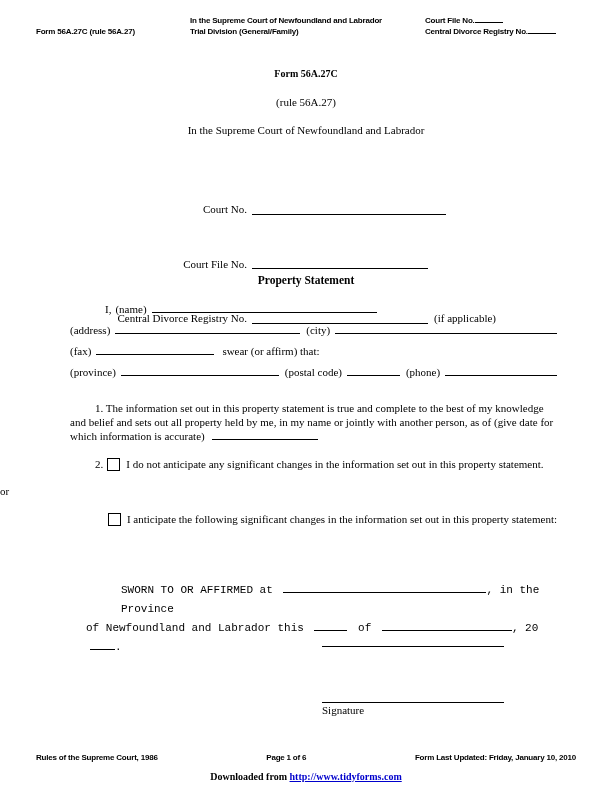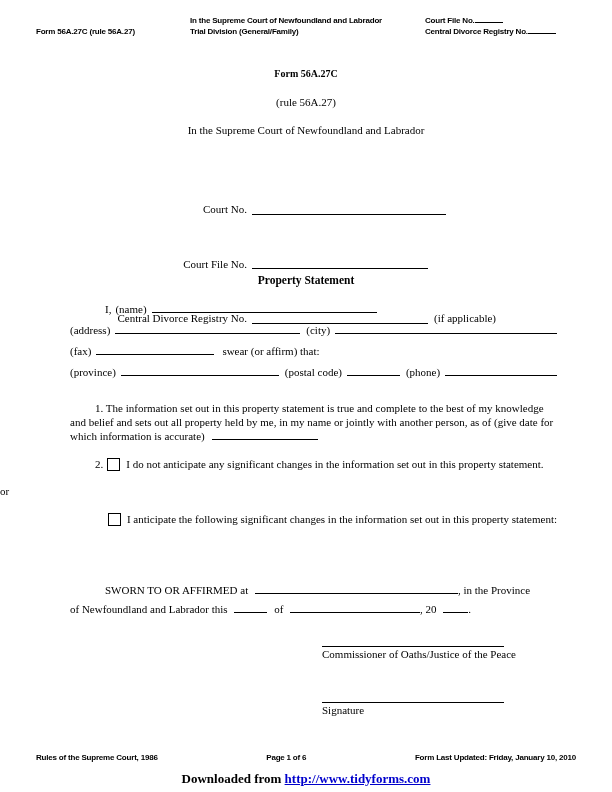--- a/index.html
+++ b/index.html
@@ -51,30 +51,30 @@
   .indent35 { padding-left:35px; }
   
   .clause { position:absolute; left:70px; right:55px; line-height:14px; }
   .clause1 { top:401px; text-indent:25px; }
   .clause2a { top:456px; text-indent:25px; line-height:16px; }
   .or-line { position:absolute; top:485px; left:0; right:0; text-align:left; }
   .clause2b { top:511px; text-indent:35px; line-height:16px;text-align:right; }
   .ibl { display:inline-block; height:11px; border-bottom:1px solid #000; vertical-align:baseline; }
   .checkbox { display:inline-block; width:13px; height:13px; border:1.5px solid #000; vertical-align:-3px; margin:0 6px 0 4px; background:#fff; }
   
-  .jurat { position:absolute; left:70px; right:55px; top:581px; line-height:19px; }
+  .jurat { position:absolute; left:86px; right:55px; top:581px; line-height:19px;font-family:Liberation Mono, monospace; }
   
   .sig-block { position:absolute; left:322px; }
   .sig-rule { width:182px; border-top:1px solid #000; }
   .sig-label { margin-top:1px; line-height:13px; }
   .commissioner { top:646px; }
   .signature { top:702px; }
   
   .footer { position:absolute; left:36px; right:36px; top:752px; display:flex; justify-content:space-between; }
-  .downloaded { position:absolute; left:0; right:0; top:771px; text-align:center; font-family:"Liberation Serif","DejaVu Serif",serif; font-weight:bold; font-size:13px; }
+  .downloaded { position:absolute; left:0; right:0; top:771px; text-align:center; font-family:"Liberation Serif","DejaVu Serif",serif; font-weight:bold; font-size:10px; }
   .dl-link { color:#0000cc; text-decoration:underline; }
   a { color:#0000cc; }
 </style>
 </head>
 <body>
 
 <div class="page">
 
   <div class="tiny hdr-left">Form 56A.27C (rule 56A.27)</div>
   <div class="tiny hdr-center">
@@ -168,21 +168,20 @@
       <span>of Newfoundland and Labrador this</span>
       <span class="ibl" style="width:33px; margin-left:4px; margin-right:4px"></span>
       <span>of</span>
       <span class="ibl" style="width:130px; margin-left:4px"></span><span>, 20</span>
       <span class="ibl" style="width:25px; margin-left:4px"></span><span>.</span>
     </div>
   </div>
 
   <div class="sig-block commissioner">
     <div class="sig-rule"></div>
-    <div class="sig-label">Commissioner of Oaths/Justice of the Peace</div>
   </div>
 
   <div class="sig-block signature">
     <div class="sig-rule"></div>
     <div class="sig-label">Signature</div>
   </div>
 
   <div class="footer tiny">
     <span>Rules of the Supreme Court, 1986</span>
     <span>Page 1 of 6</span>

